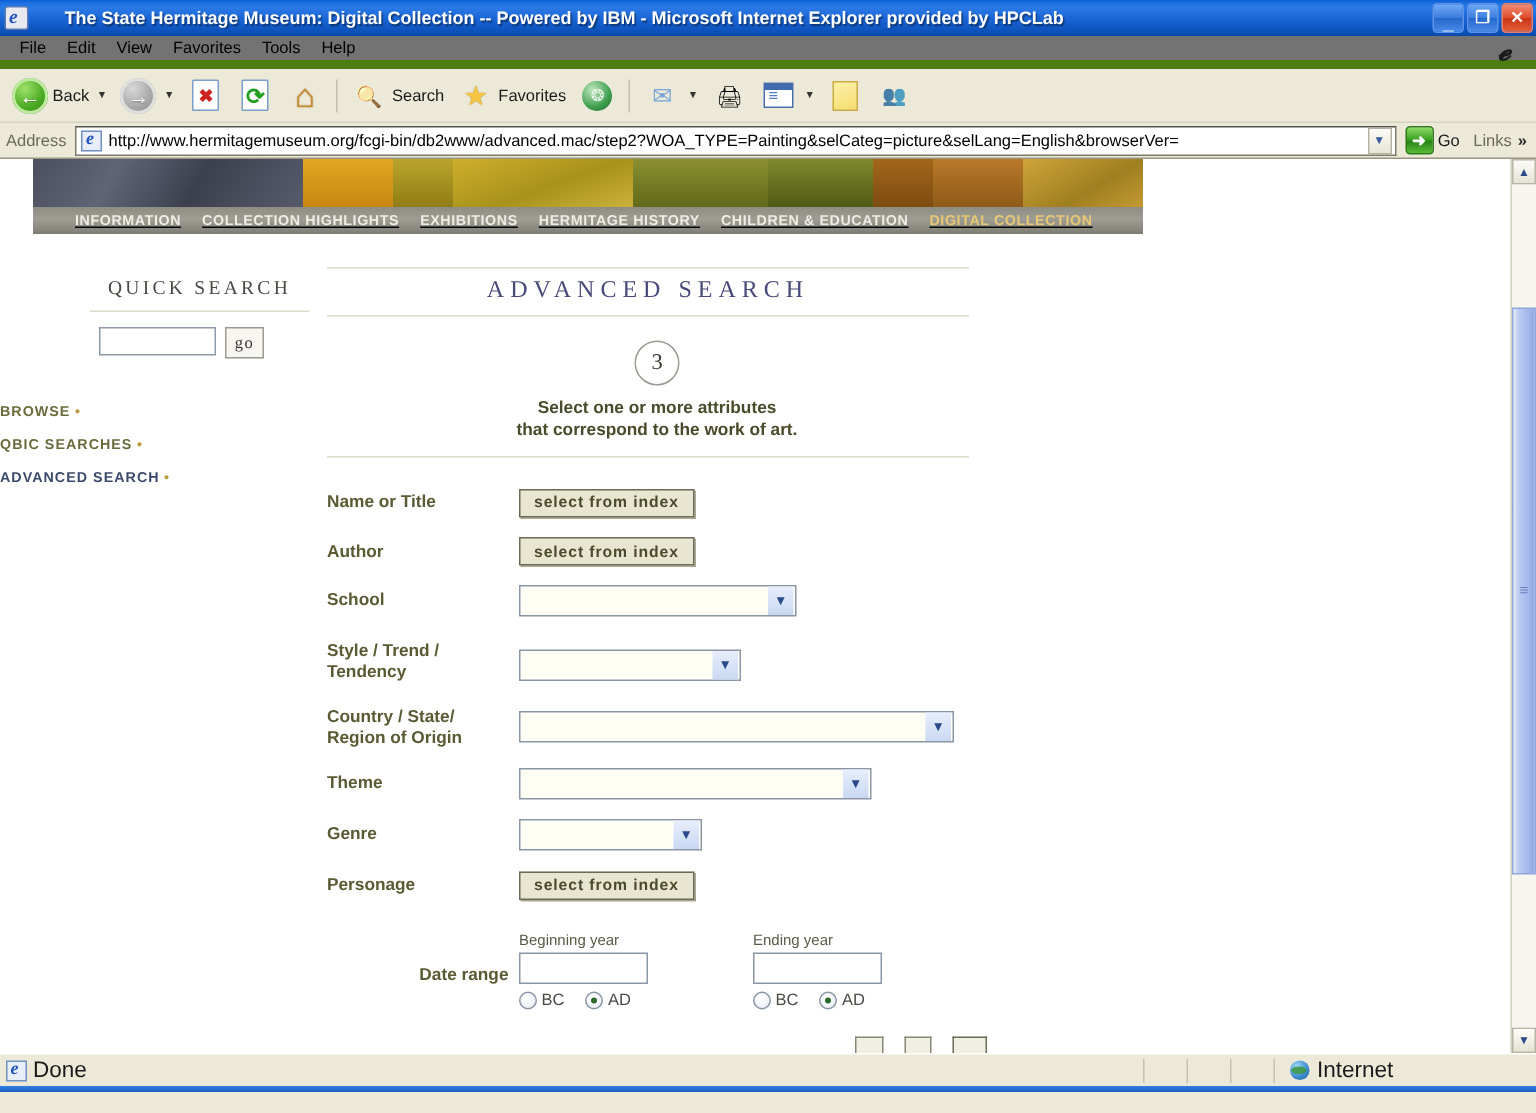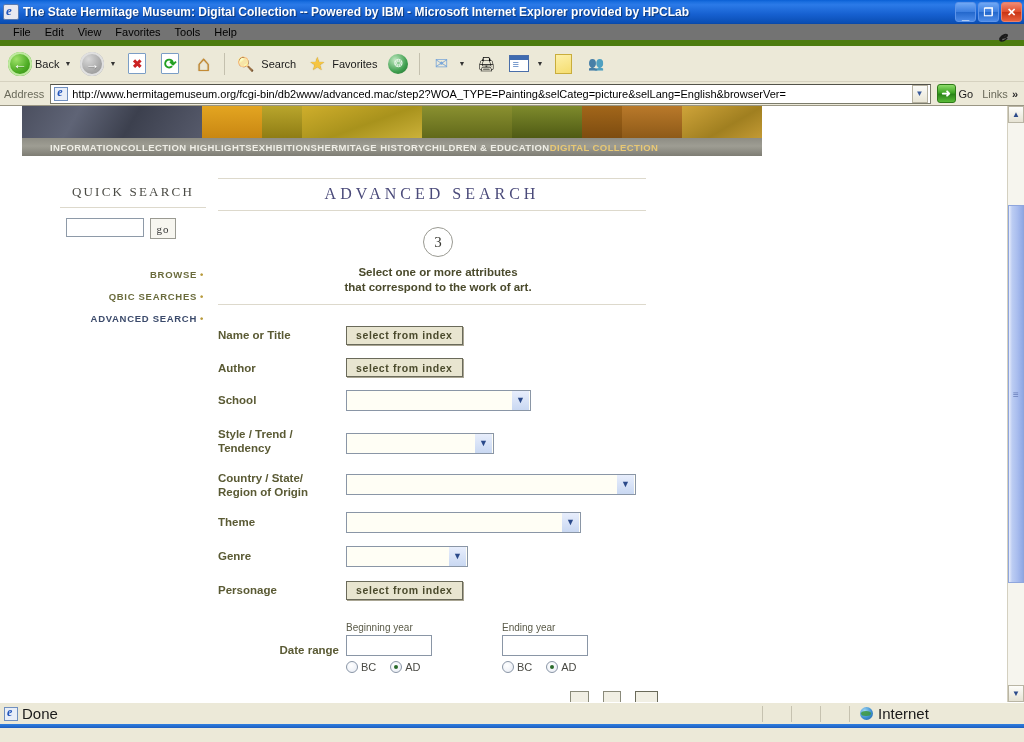--- a/index.html
+++ b/index.html
@@ -10,20 +10,21 @@
     background: #ece9d8;
   }
 
   
   #titlebar {
     height: 24px;
     background: linear-gradient(180deg,#0a5fd4 0%,#1b6fe0 8%,#2b7ae8 20%,#1660d0 60%,#0b4fb5 94%,#0a47a6 100%);
     display: flex; align-items: center;
     padding: 0 2px 0 3px;
     position: relative;
+    gap: 20px;
   }
   #titlebar .tb-icon {
     width: 16px; height: 16px; margin-right: 4px;
     background: #e8e8f0;
     border: 1px solid #5a7ab0;
     border-radius: 2px;
     position: relative; flex: 0 0 auto;
   }
   #titlebar .tb-icon::after {
     content: "e"; position: absolute; left: 2px; top: -2px;
@@ -249,21 +250,21 @@
     display: flex; overflow: hidden;
   }
   .bstrip { height: 100%; }
 
   
   #navbar {
     margin-left: 22px;
     width: 740px; height: 18px;
     background: linear-gradient(180deg,#8e8d84 0%,#9e9d93 45%,#7e7d74 100%);
     display: flex; align-items: center;
-    padding-left: 28px; 
+    padding-left: 28px; gap: 14px; text-decoration: underline;
   }
   .nav-item {
     font-size: 9.5px; font-weight: bold; color: #efeee6;
     letter-spacing: .4px; white-space: nowrap;
   }
   .nav-item.active { color: #e8c874; }
 
   
   #content { display: flex; padding-top: 22px; }
   #col-left { width: 218px; flex: 0 0 auto; padding-top: 6px; }
@@ -286,21 +287,21 @@
     font-size: 11px; padding: 0 3px;
   }
   #qs-go {
     width: 26px; height: 21px;
     border: 1px solid #9a9a92;
     background: #f7f6f0;
     font-size: 11px; color: #333;
     font-family: "Liberation Serif", serif;
     letter-spacing: 1px;
   }
-  .side-links { margin-top: 30px; text-align: right; padding-right: 14px; }
+  .side-links { margin-top: 30px; text-align: left; padding-right: 14px; }
   .side-link {
     font-size: 9.5px; font-weight: bold; letter-spacing: .7px;
     margin-bottom: 11px; white-space: nowrap;
   }
   .side-link .txt { color: #6a6b3c; }
   .side-link.accent .txt { color: #3b4a6b; }
   .side-link .bullet { color: #b89a3c; margin-left: 3px; }
 
   
   #adv-title-wrap {

